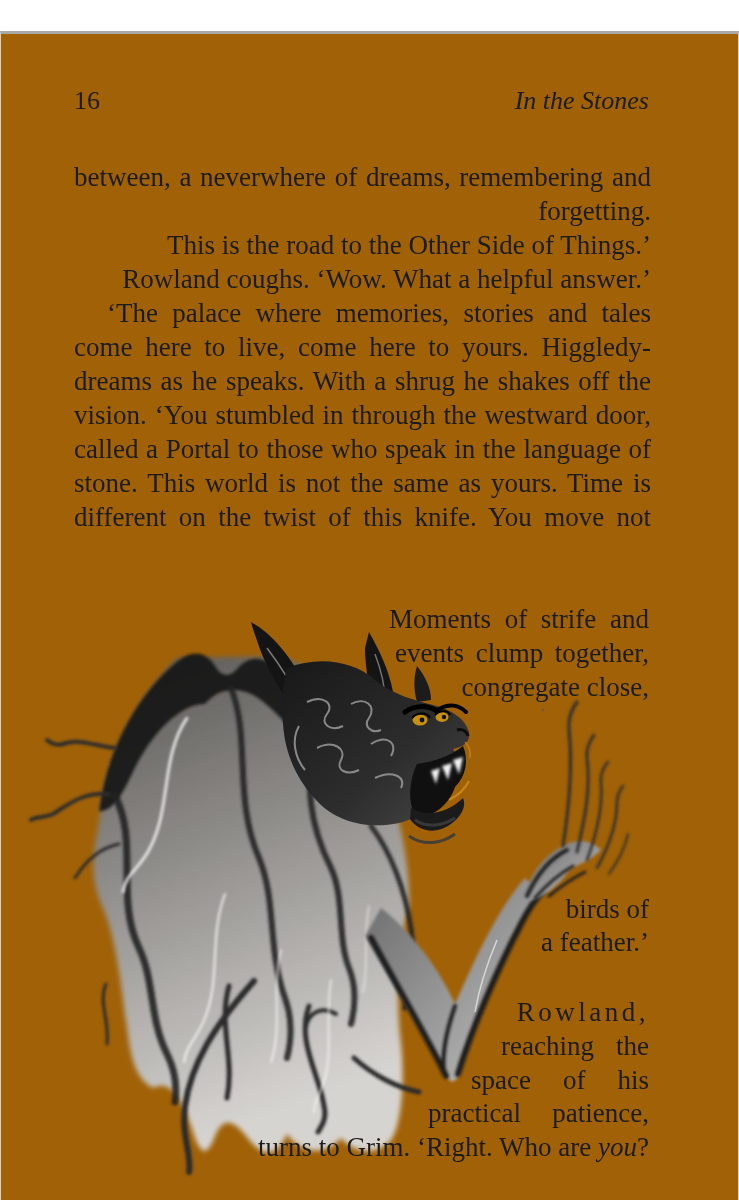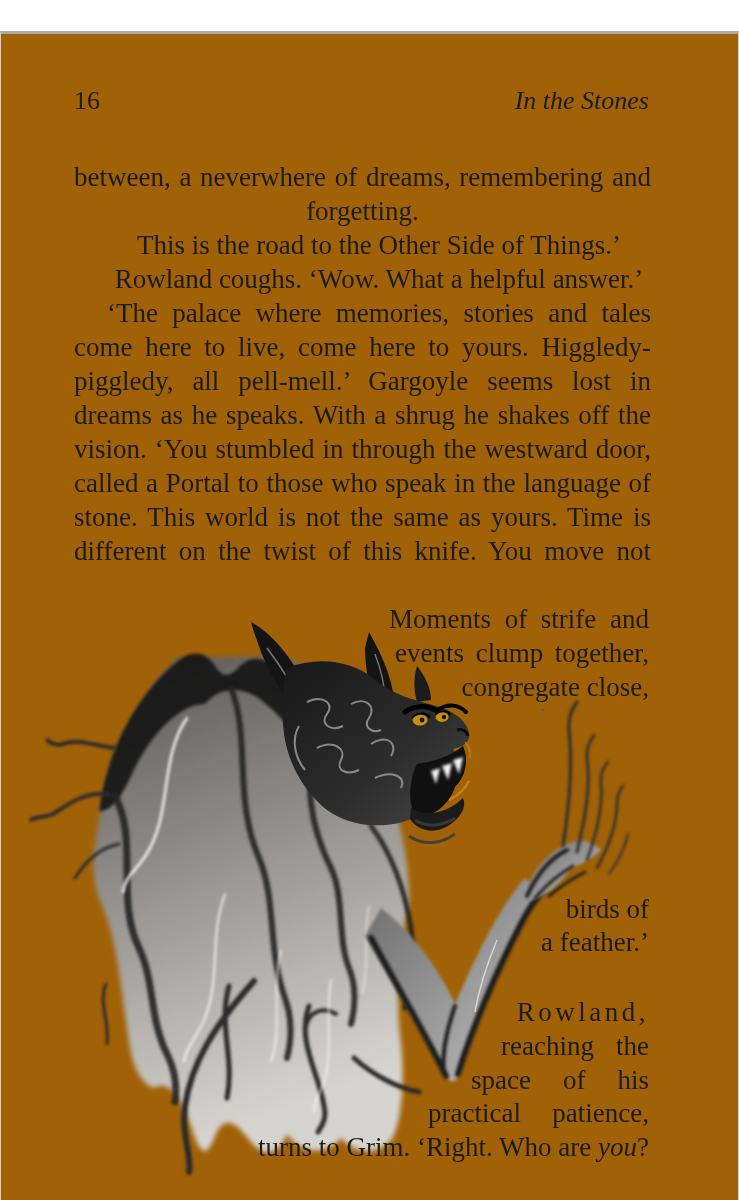--- a/index.html
+++ b/index.html
@@ -10,21 +10,21 @@
     border-right:1px solid #d2d2d2;border-bottom:2px solid #c4c4c4;
     font-family:"Liberation Serif","DejaVu Serif",serif;
     overflow:hidden;
     margin-top:31px;
   }
   .hdr-num{position:absolute;left:73px;top:52px;font-size:26px;line-height:30px;}
   .hdr-title{position:absolute;right:89px;top:52px;font-size:26px;line-height:30px;font-style:italic;}
   .body-block{position:absolute;left:73px;top:126px;width:577px;font-size:27px;line-height:34px;}
   .bl{height:34px;}
   .bl.j{text-align:justify;text-align-last:justify;}
-  .bl.l{text-align:center;}
+  .bl.l{text-align:right;}
   .bl.ind{text-indent:33px;}
   .wl{position:absolute;right:89px;font-size:27px;line-height:34px;height:34px;
       white-space:nowrap;text-align:center;}
   .wl.sp{white-space:normal;text-align:justify;text-align-last:justify;}
   .w0{top:568px;left:388px}.w1{top:602px;left:394px}.w2{top:636px}
   .w3{top:858px}.w4{top:891px}
   .w5{top:961px;letter-spacing:3.5px}
   .w6{top:995px;left:500px}.w7{top:1029px;left:470px}.w8{top:1062px;left:427px}
   .w9{top:1096px}
   .w9 i{}
@@ -191,21 +191,20 @@
     </g>
   </svg>
 
   <div class="body-block">
     <div class="bl j">between, a neverwhere of dreams, remembering and</div>
     <div class="bl l">forgetting.</div>
     <div class="bl l ind">This is the road to the Other Side of Things.’</div>
     <div class="bl l ind">Rowland coughs. ‘Wow. What a helpful answer.’</div>
     <div class="bl j ind">‘The palace where memories, stories and tales</div>
     <div class="bl j">come here to live, come here to  yours. Higgledy-</div>
-    <div class="bl j">piggledy, all pell-mell.’ Gargoyle seems lost in</div>
     <div class="bl j">dreams as he speaks. With a shrug he shakes off the</div>
     <div class="bl j">vision. ‘You stumbled in through the westward door,</div>
     <div class="bl j">called a Portal to those who speak in the language of</div>
     <div class="bl j">stone. This world is not the same as yours. Time is</div>
     <div class="bl j">different on the twist of this knife. You move not</div>
   </div>
 
   <div class="wl sp w0">Moments of strife and</div>
   <div class="wl sp w1">events clump together,</div>
   <div class="wl w2">congregate close,</div>

